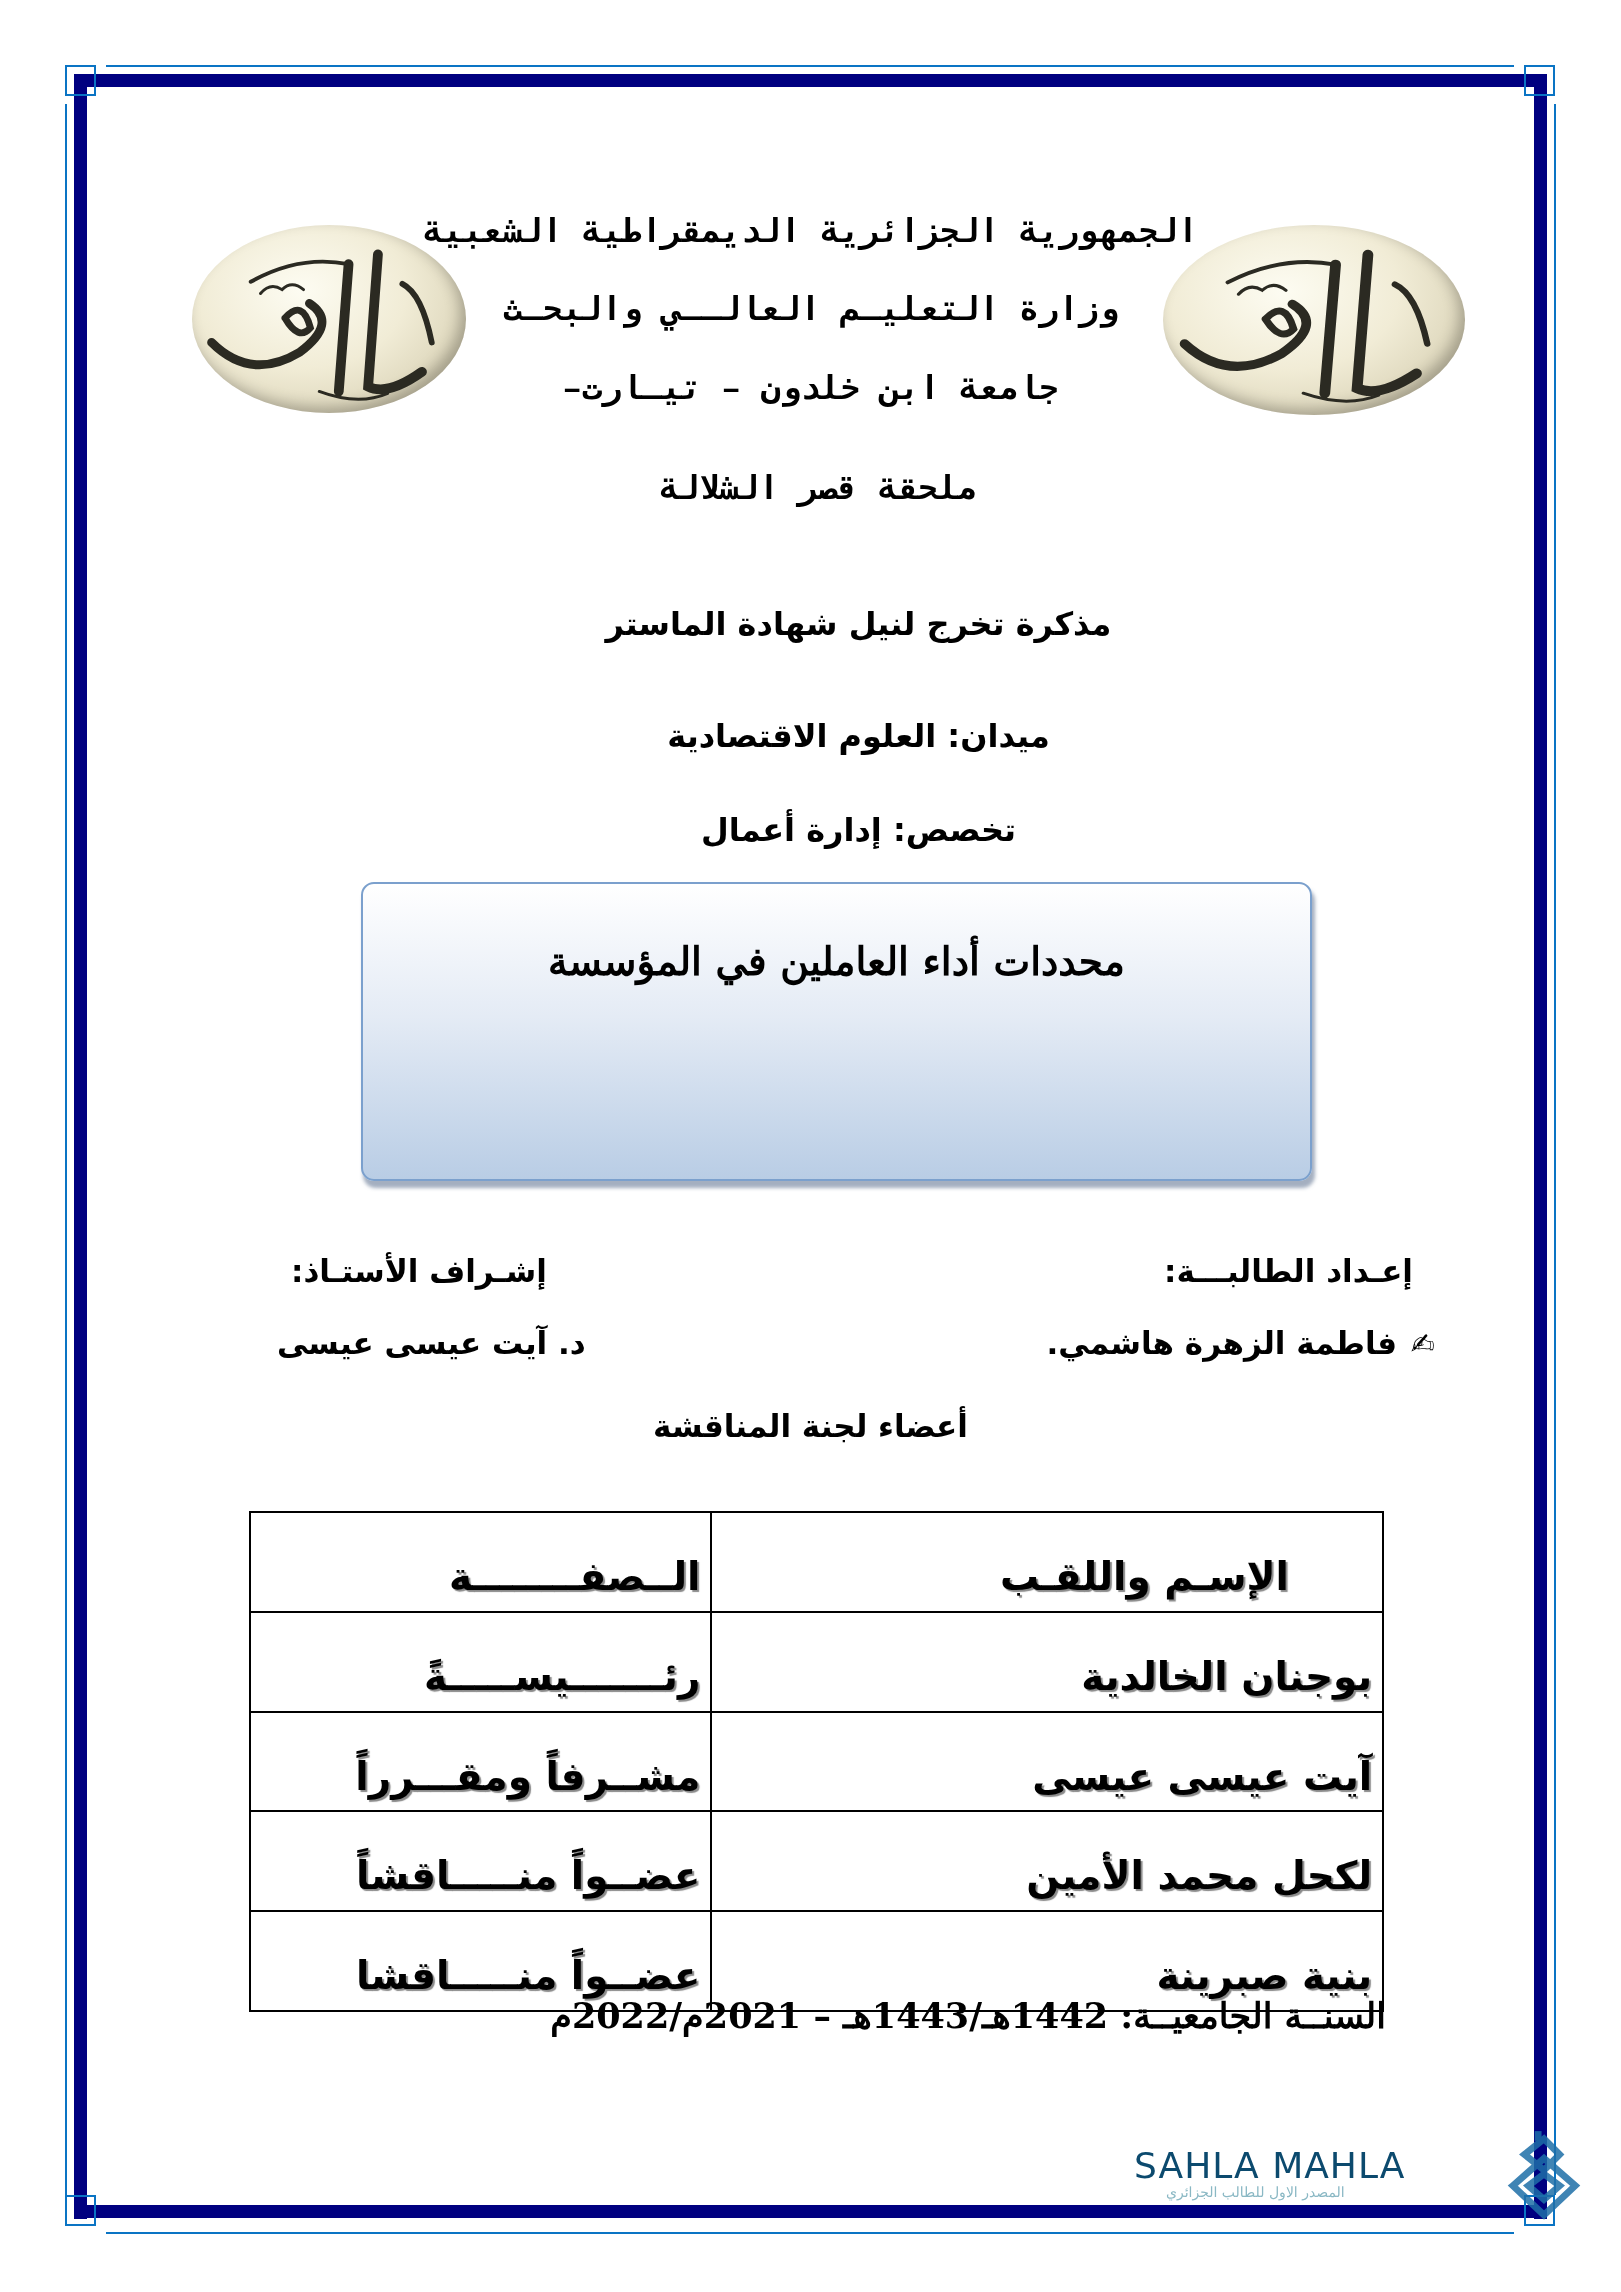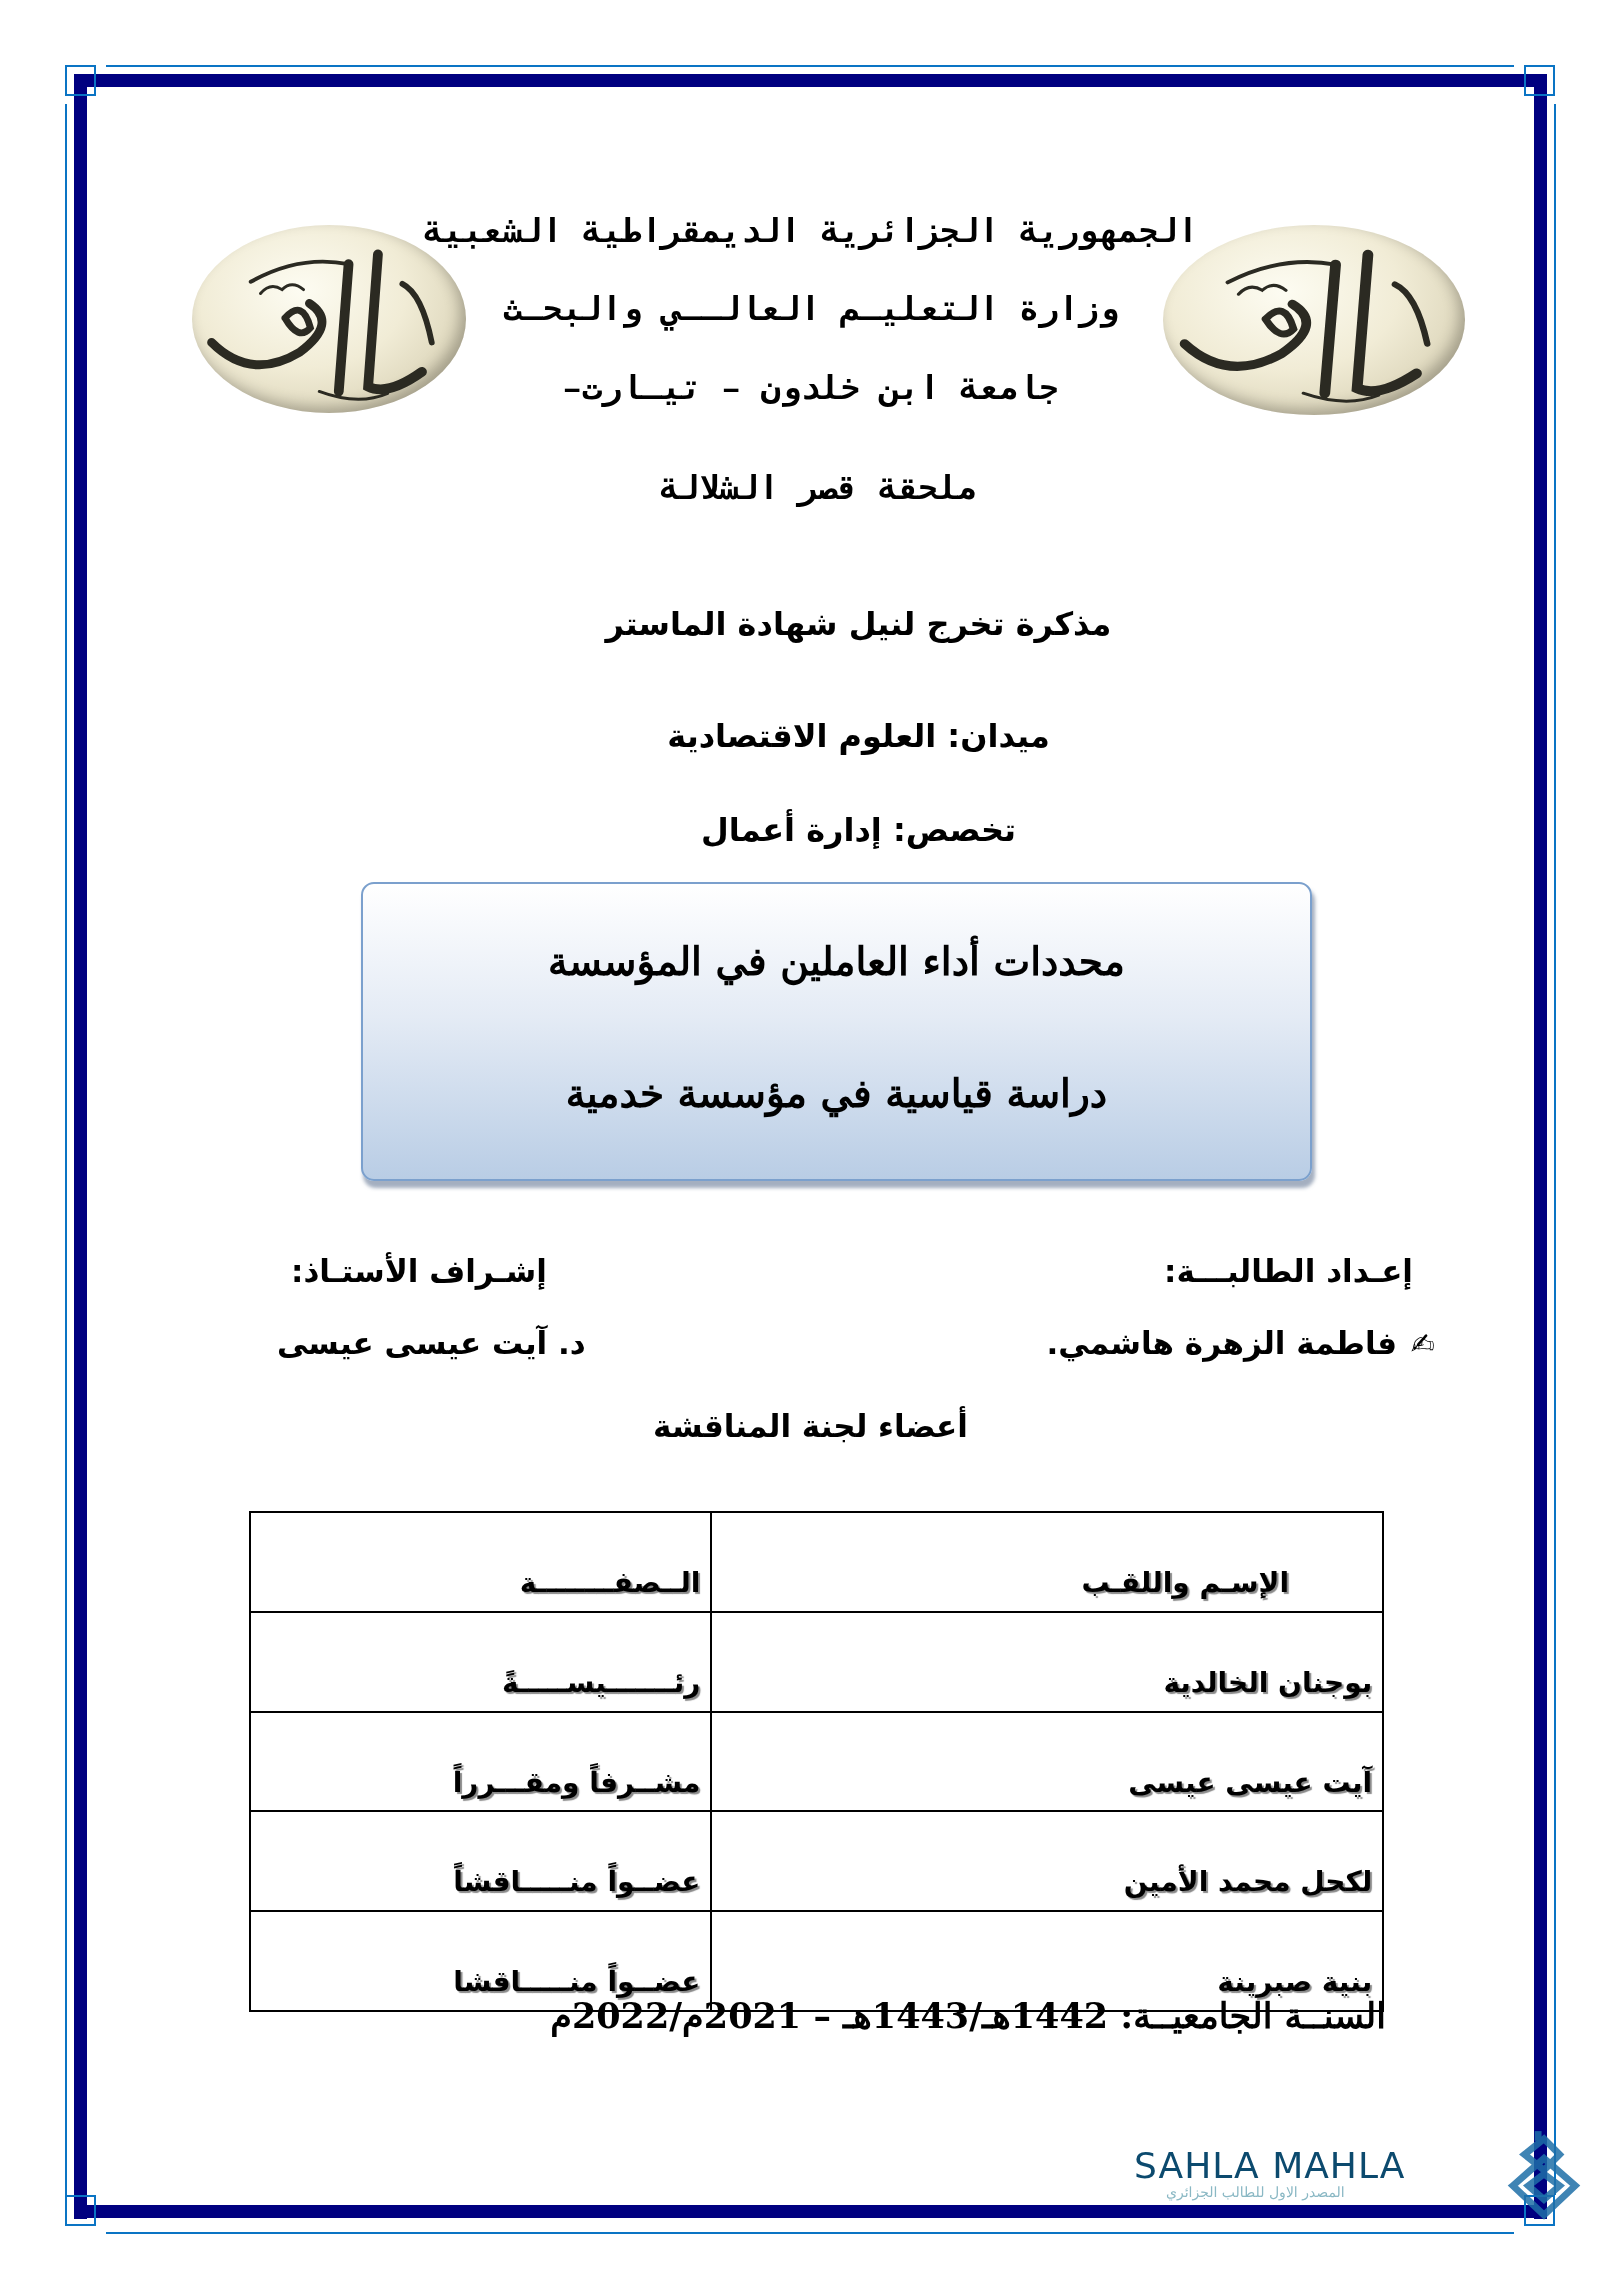--- a/index.html
+++ b/index.html
@@ -39,21 +39,21 @@
 
   .abs { position: absolute; direction: rtl; font-weight: bold; white-space: nowrap; }
   .info { font-size: 31px; }
 
   
   .committee {
     position: absolute; left: 249px; top: 1511px; width: 1135px;
     border-collapse: collapse; direction: rtl;
   }
   .committee td {
-    border: 2px solid #000; height: 86px; font-size: 28px; font-weight: bold;
+    border: 2px solid #000; height: 86px; font-size: 39px; font-weight: bold;
     vertical-align: bottom; padding: 0 9.8px 11.8px 9.8px; text-align: right;
     text-shadow: 2px 2px 1px #8a8a8a;
   }
   .committee td.name-col { width: 567px; }
   .committee td.hdr-name { padding-right: 93px; }
 
   .year { position: absolute; right: 235px; top: 1995px; direction: rtl; font-weight: bold; font-size: 35px;
     font-family: "DejaVu Serif", "Liberation Serif", serif; white-space: nowrap; }
 
   
@@ -112,21 +112,20 @@
 <div class="line hdr" style="top:289px;">وزارة التعليـم العالــي والبحـث</div>
 <div class="line hdr" style="top:368px;">جامعة ابن خلدون – تيـارت–</div>
 <div class="line hdr" style="top:468px;padding-left:8px;">ملحقة قصر الشلالة</div>
 
 <div class="line sub" style="top:605px;">مذكرة تخرج لنيل شهادة الماستر</div>
 <div class="line sub" style="top:717px;">ميدان: العلوم الاقتصادية</div>
 <div class="line sub" style="top:811px;">تخصص: إدارة أعمال</div>
 
 <div class="title-box">
   <div class="title-line" style="top:54px;">محددات أداء العاملين في المؤسسة</div>
-  <div class="title-line" style="top:186px;">دراسة قياسية في مؤسسة خدمية</div>
 </div>
 
 <div class="abs info" style="right:208px;top:1253px;">إعـداد الطالبـــة:</div>
 <div class="abs info" style="right:186px;top:1325px;">
   <span style="font-weight:normal;font-size:29px;margin-left:13.7px;">✍</span><span>فاطمة الزهرة هاشمي.</span>
 </div>
 
 <div class="abs info" style="left:291px;top:1253px;">إشـراف الأستـاذ:</div>
 <div class="abs info" style="left:277px;top:1325px;">د. آيت عيسى عيسى</div>
 

